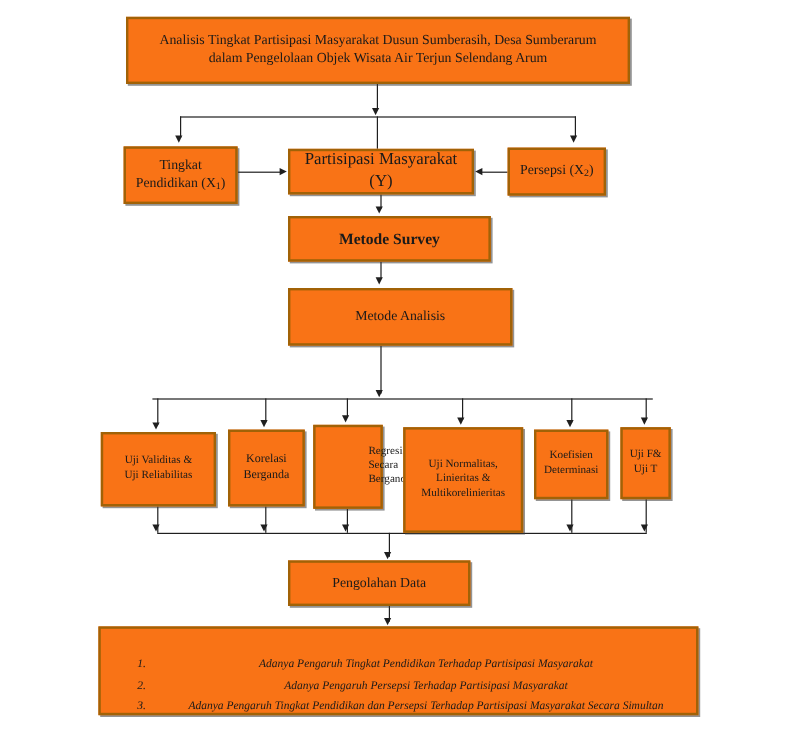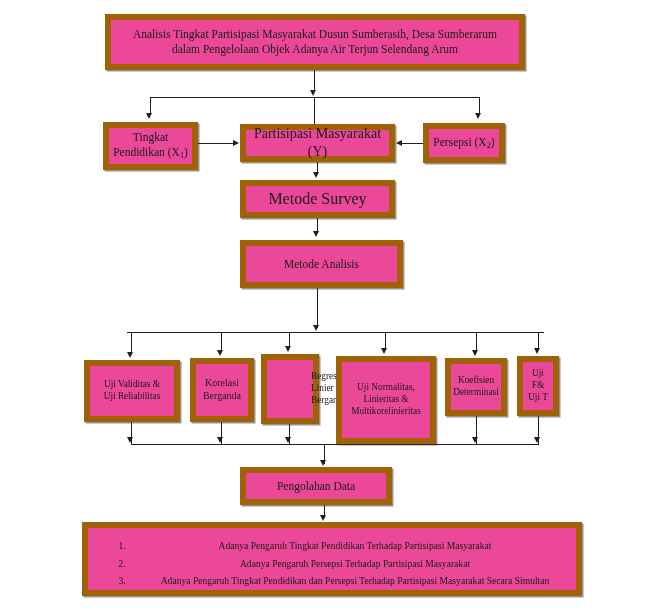--- a/index.html
+++ b/index.html
@@ -19,22 +19,22 @@
   #canvas {
     position: absolute;
     left: 0; top: 0;
     width: 665px;
     height: 614px;
   }
 
   .node {
     position: absolute;
     box-sizing: border-box;
-    border: 6px solid #a16207;
-    background: #ec4899;
+    border: 2px solid #a16207;
+    background: #f97316;
     display: flex;
     align-items: center;
     justify-content: center;
     text-align: center;
     line-height: 1.28;
     z-index: 3;
     box-shadow: 1.5px 1.5px 0 0 rgba(60,60,60,0.55);
   }
   .node .txt {
     display: block;
@@ -53,44 +53,46 @@
   }
   .n-part {
     left: 240px; top: 124px; width: 155px; height: 38px;
     font-size: 14px;
   }
   .n-pers {
     left: 423px; top: 123px; width: 82px; height: 40px;
     font-size: 11.5px;
   }
   .n-survey {
-    left: 240px; top: 180px; width: 155px; height: 38px;
-    font-size: 16px;
+    left: 240px; top: 180px; width: 169px; height: 38px;
+    font-size: 13px;
+    font-weight: bold;
   }
   .n-analisis {
-    left: 240px; top: 240px; width: 163px; height: 48px;
+    left: 240px; top: 240px; width: 187px; height: 48px;
     font-size: 11.5px;
   }
 
   .n-b1 { left: 84px;  top: 360px; width: 96px;  height: 62px; font-size: 9.3px; }
   .n-b2 { left: 190px; top: 358px; width: 64px;  height: 64px; font-size: 10px; }
   .n-b3 { left: 261px; top: 354px; width: 58px;  height: 70px; font-size: 9.3px; padding-left: 44px; }
   .n-b4 { left: 336px; top: 356px; width: 100px; height: 88px; font-size: 9.3px; }
   .n-b5 { left: 445px; top: 358px; width: 62px;  height: 58px; font-size: 9.3px; }
   .n-b6 { left: 517px; top: 356px; width: 42px;  height: 60px; font-size: 9.3px; }
 
   .n-proc {
     left: 240px; top: 467px; width: 152px; height: 38px;
     font-size: 11.5px;
   }
 
   .n-concl {
     left: 82px; top: 522px; width: 500px; height: 74px;
     display: block;
-    padding: 9px 0 0 0;
+    padding: 21px 0 0 0;
+    font-style: italic;
   }
   .n-concl ol {
     margin: 0;
     padding: 0 0 0 40px;
     list-style: decimal;
     font-size: 9.6px;
     line-height: 1.85;
   }
   .n-concl ol li {
     padding-left: 6px;
@@ -129,21 +131,21 @@
   }
 </style>
 </head>
 <body>
 
 <div id="canvas">
 
   <div class="node n-title">
     <span class="txt">
       <span>Analisis Tingkat Partisipasi Masyarakat Dusun Sumberasih, Desa Sumberarum</span><br>
-      <span>dalam Pengelolaan Objek Adanya Air Terjun Selendang Arum</span>
+      <span>dalam Pengelolaan Objek Wisata Air Terjun Selendang Arum</span>
     </span>
   </div>
 
   <div class="line vline" style="left:314px; top:70px; height:22px;"></div>
   <div class="arrowhead" style="left:310.4px; top:90px;"></div>
 
   <div class="line hline" style="left:150px; top:97px; width:330px;"></div>
   <div class="line vline" style="left:150px; top:97px; height:18px;"></div>
   <div class="arrowhead" style="left:146.4px; top:113px;"></div>
   <div class="line vline" style="left:479px; top:97px; height:18px;"></div>
@@ -219,21 +221,21 @@
   <div class="node n-b2">
     <span class="txt">
       <span>Korelasi</span><br>
       <span>Berganda</span>
     </span>
   </div>
 
   <div class="node n-b3">
     <span class="txt">
       <span>Regresi</span><br>
-      <span>Linier</span><br>
+      <span>Secara</span><br>
       <span>Berganda</span>
     </span>
   </div>
 
   <div class="node n-b4">
     <span class="txt">
       <span>Uji Normalitas,</span><br>
       <span>Linieritas &amp;</span><br>
       <span>Multikorelinieritas</span>
     </span>

